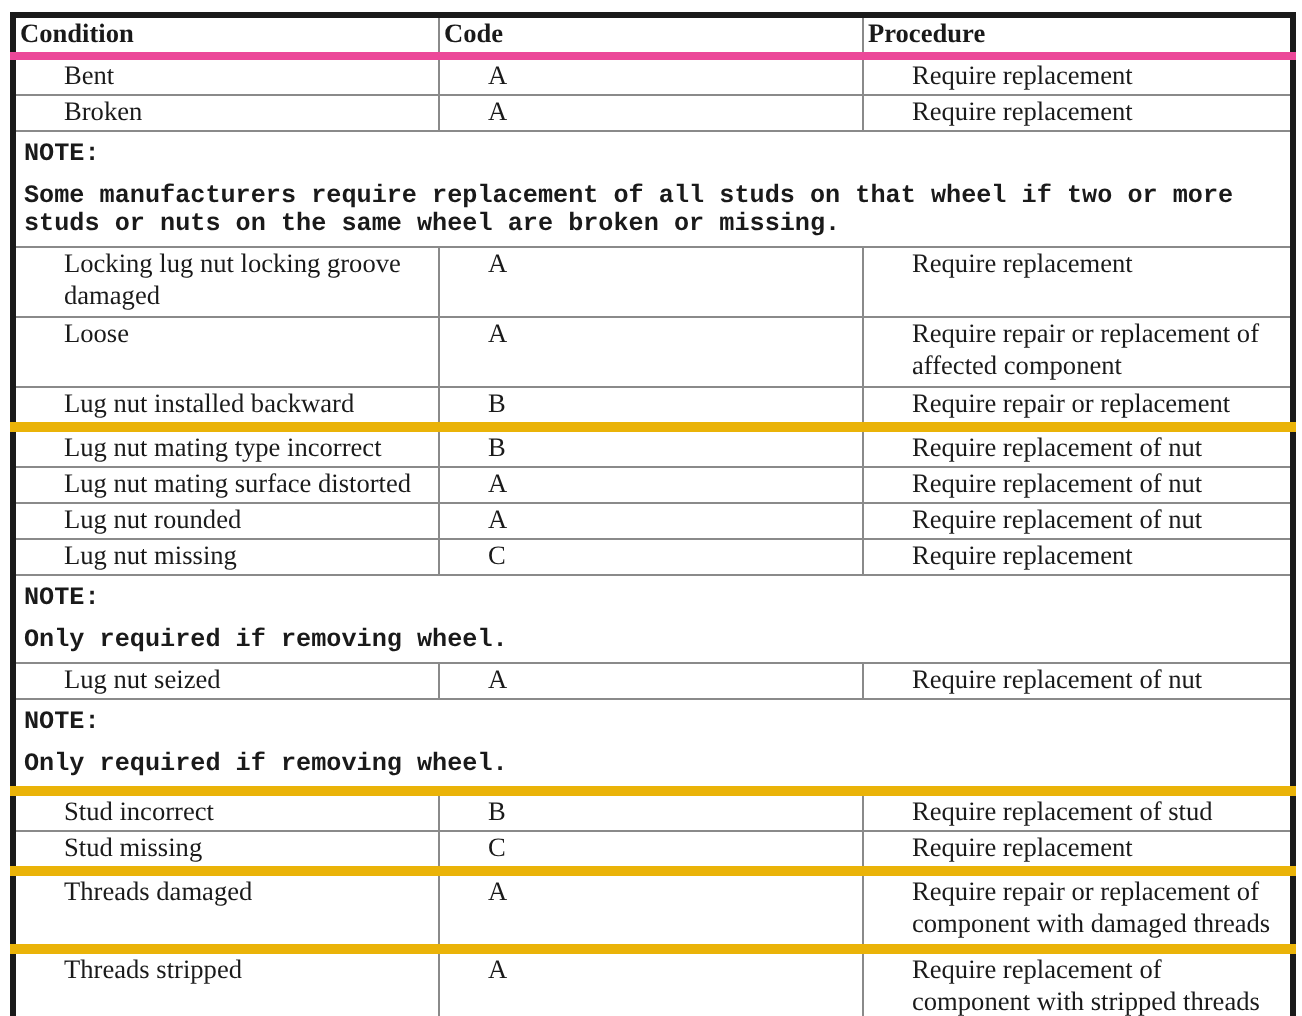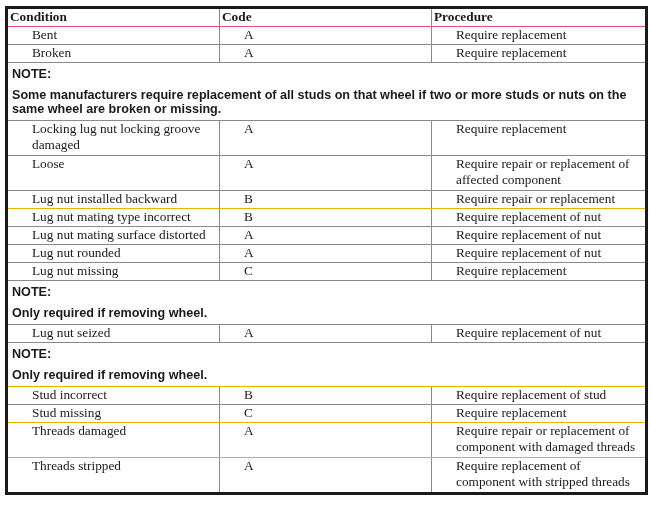--- a/index.html
+++ b/index.html
@@ -21,28 +21,28 @@
   table.spec th, table.spec td {
     border: 1px solid #8a8a8a;
     padding: 0 2px 0 2px;
     vertical-align: top;
     line-height: 16px;
     text-align: left;
   }
   table.spec th {
     font-weight: bold;
     height: 17px;
-    border-bottom: 1px solid #ec4899;
+    border-bottom: 4px solid #ec4899;
     margin-top: 28px;
   }
   table.spec th.code-col { text-align: left; }
   table.spec td { height: 17px; padding-left: 24px; }
-  table.spec tr.dark-bottom td { border-bottom: 1px solid #eab308; }
+  table.spec tr.dark-bottom td { border-bottom: 5px solid #eab308; }
   table.spec td.note {
-    font-family: Liberation Sans, sans-serif;
+    font-family: Liberation Mono, monospace;
     font-weight: bold;
     font-size: 12.6px;
     line-height: 14px;
     padding: 4px 4px 4px 4px;
   }
   table.spec td.note .note-label { display: block; margin-bottom: 7px; }
   table.spec td.note .note-text { display: block; }
   tr.h2 td { height: 34px; border-radius: 17px; }
   tr.note-tall td { height: 46px; }
   tr.note-short td { height: 32px; }

